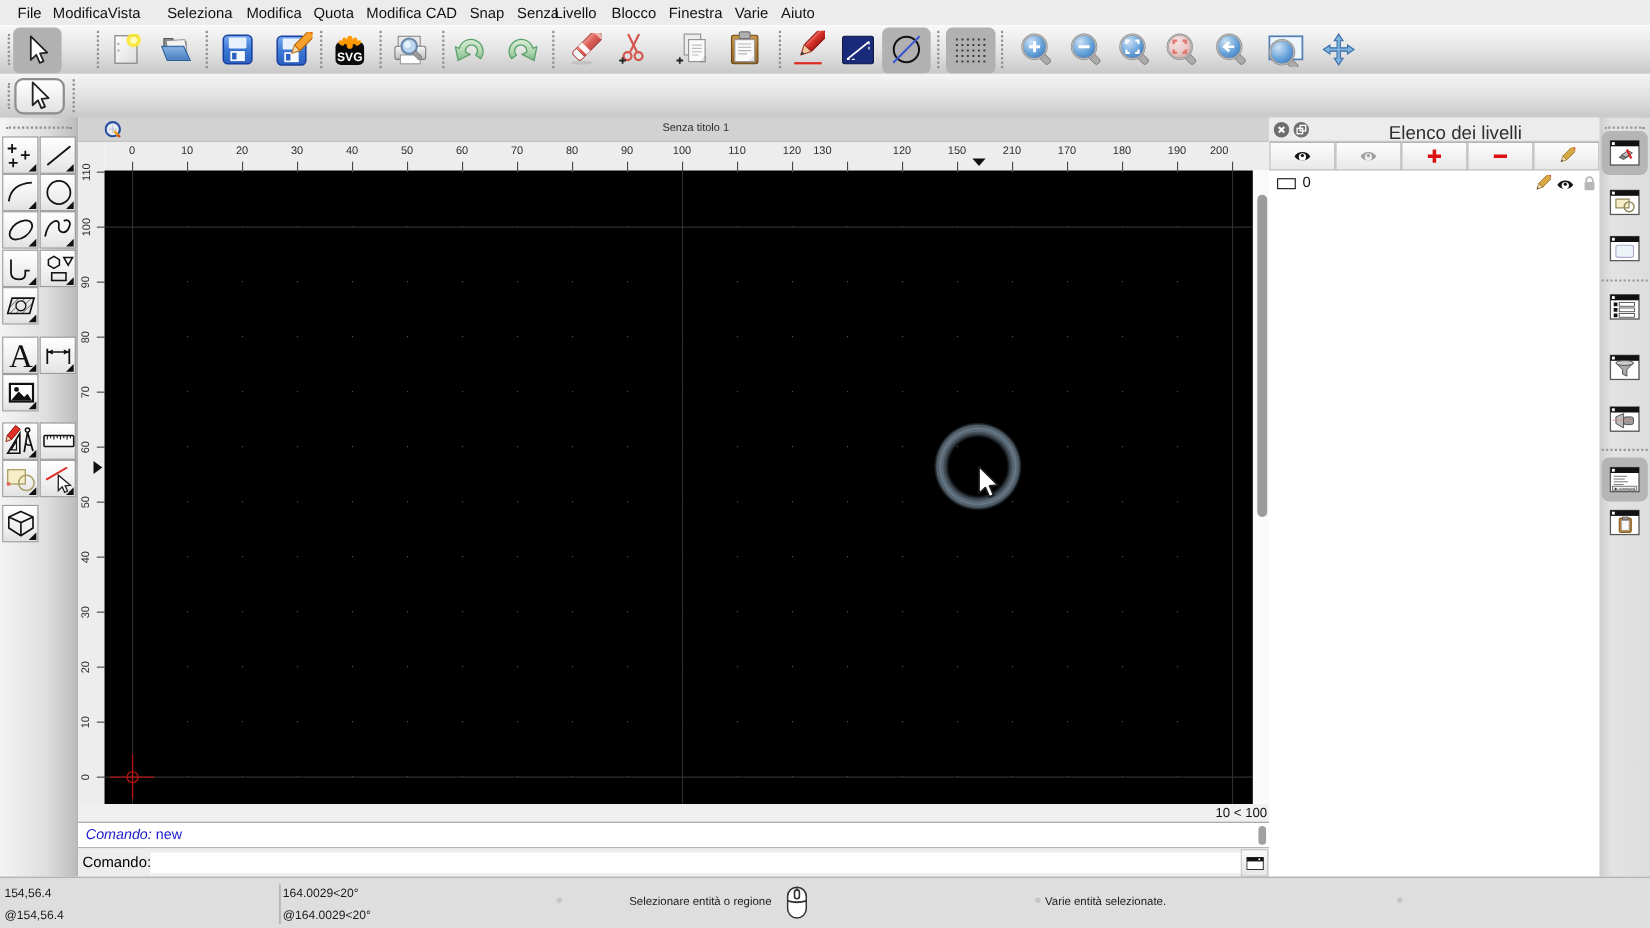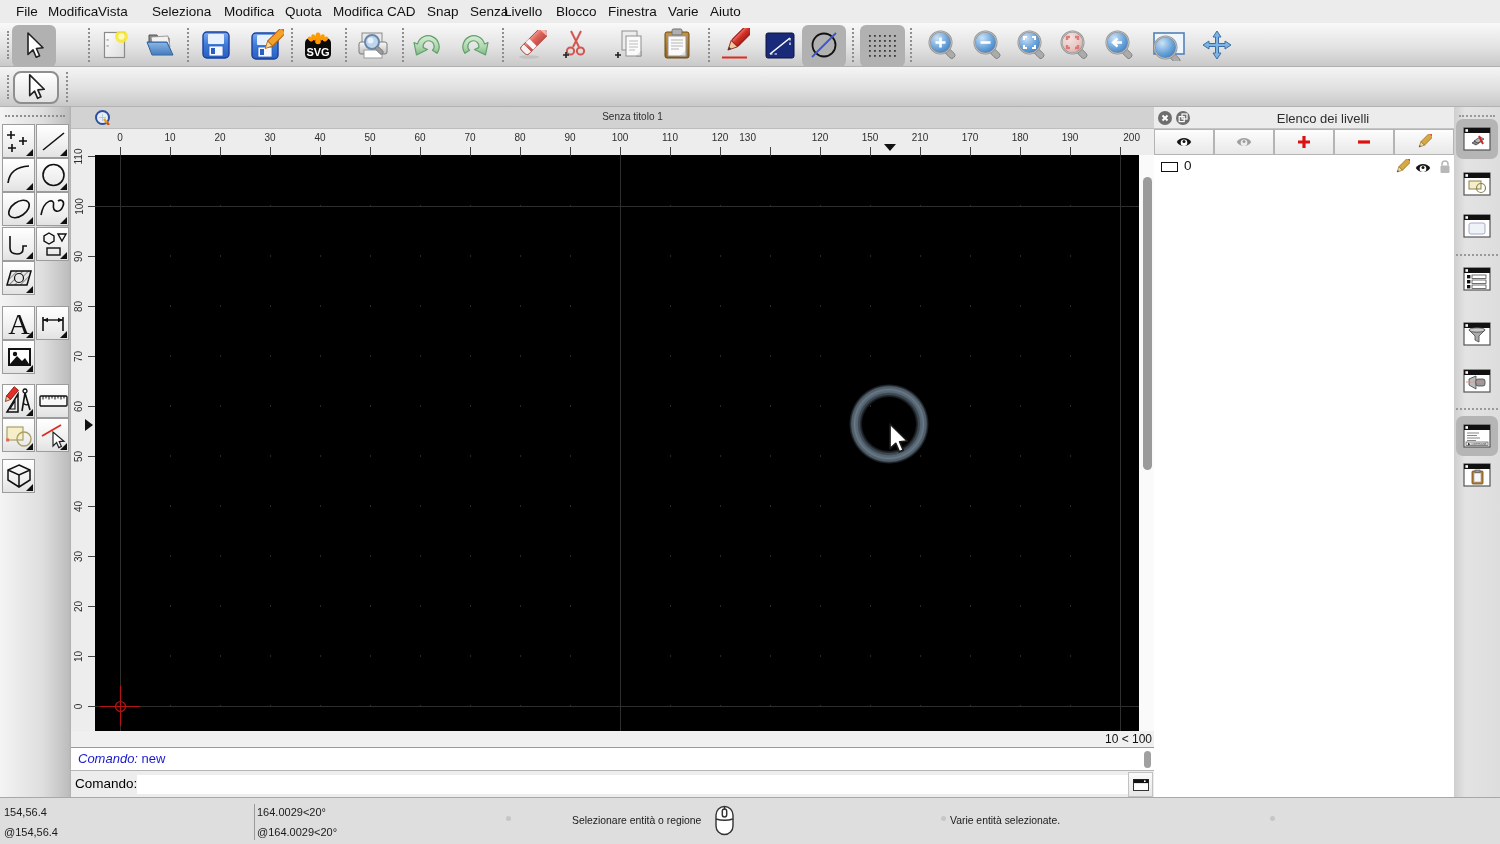--- a/index.html
+++ b/index.html
@@ -508,21 +508,21 @@
 <div class="rnum" style="left:755px;top:3px;width:40px;text-align:center">150</div>
 <div class="htick" style="left:775px"></div>
 <div class="rnum" style="left:805px;top:3px;width:40px;text-align:center">210</div>
 <div class="htick" style="left:825px"></div>
 <div class="rnum" style="left:855px;top:3px;width:40px;text-align:center">170</div>
 <div class="htick" style="left:875px"></div>
 <div class="rnum" style="left:905px;top:3px;width:40px;text-align:center">180</div>
 <div class="htick" style="left:925px"></div>
 <div class="rnum" style="left:955px;top:3px;width:40px;text-align:center">190</div>
 <div class="htick" style="left:975px"></div>
-<div class="rnum" style="left:1005px;top:3px;width:40px;text-align:right">200</div>
+<div class="rnum" style="left:1005px;top:3px;width:40px;text-align:left">200</div>
 <div class="htick" style="left:1025px"></div>
 <div style="position:absolute;left:789px;top:15px;width:0;height:0;border-left:6.5px solid transparent;border-right:6.5px solid transparent;border-top:7px solid #111"></div>
 </div>
 <div class="abs" id="vruler">
 <div class="rnum" style="left:0px;top:7px;width:16px;height:40px;display:flex;align-items:center;justify-content:center">
       <span style="transform:rotate(-90deg)">110</span>
     </div>
 <div class="vtick" style="top:27px"></div>
 <div class="rnum" style="left:0px;top:57px;width:16px;height:40px;display:flex;align-items:center;justify-content:center">
       <span style="transform:rotate(-90deg)">100</span>
@@ -622,21 +622,21 @@
   </div>
 <div class="abs" id="panel">
 <div style="position:absolute;left:0;top:0;width:300px;height:22px;background:#ececec;border-bottom:1px solid #c4c4c4">
 <div style="position:absolute;left:4px;top:4px;width:14px;height:14px;border-radius:50%;background:#6e6e6e"><svg width="14" height="14">
           <path d="M4.5,4.5 L9.5,9.5 M9.5,4.5 L4.5,9.5" stroke="#fff" stroke-width="2"></path>
         </svg></div>
 <div style="position:absolute;left:22px;top:4px;width:14px;height:14px;border-radius:50%;background:#6e6e6e"><svg width="14" height="14">
           <rect x="3.2" y="5.6" width="5" height="5" fill="none" stroke="#fff" stroke-width="1.2"></rect>
           <rect x="6" y="3" width="5" height="5" fill="none" stroke="#fff" stroke-width="1.2"></rect>
         </svg></div>
-<div style="position:absolute;left:48px;top:4px;width:242px;text-align:center;font-size:13px;color:#2e2e2e">Elenco dei livelli</div>
+<div style="position:absolute;left:48px;top:4px;width:242px;text-align:center;font-size:17px;color:#2e2e2e">Elenco dei livelli</div>
 </div>
 <div style="position:absolute;left:0;top:22px;width:300px;height:27px">
 <div class="pbtn" style="left:0px;width:60px;display:flex;align-items:center;justify-content:center">
         <svg width="16" height="16" viewBox="0 0 16 16">
           <path d="M0.8,8 C3.8,2.8 12.2,2.8 15.2,8 C12.2,13.2 3.8,13.2 0.8,8 Z" fill="#141414"></path>
           <circle cx="8" cy="8.7" r="3.3" fill="#fff"></circle>
           <circle cx="8" cy="7.4" r="1.5" fill="#141414"></circle>
         </svg>
       </div>
 <div class="pbtn" style="left:60px;width:60px;display:flex;align-items:center;justify-content:center">

